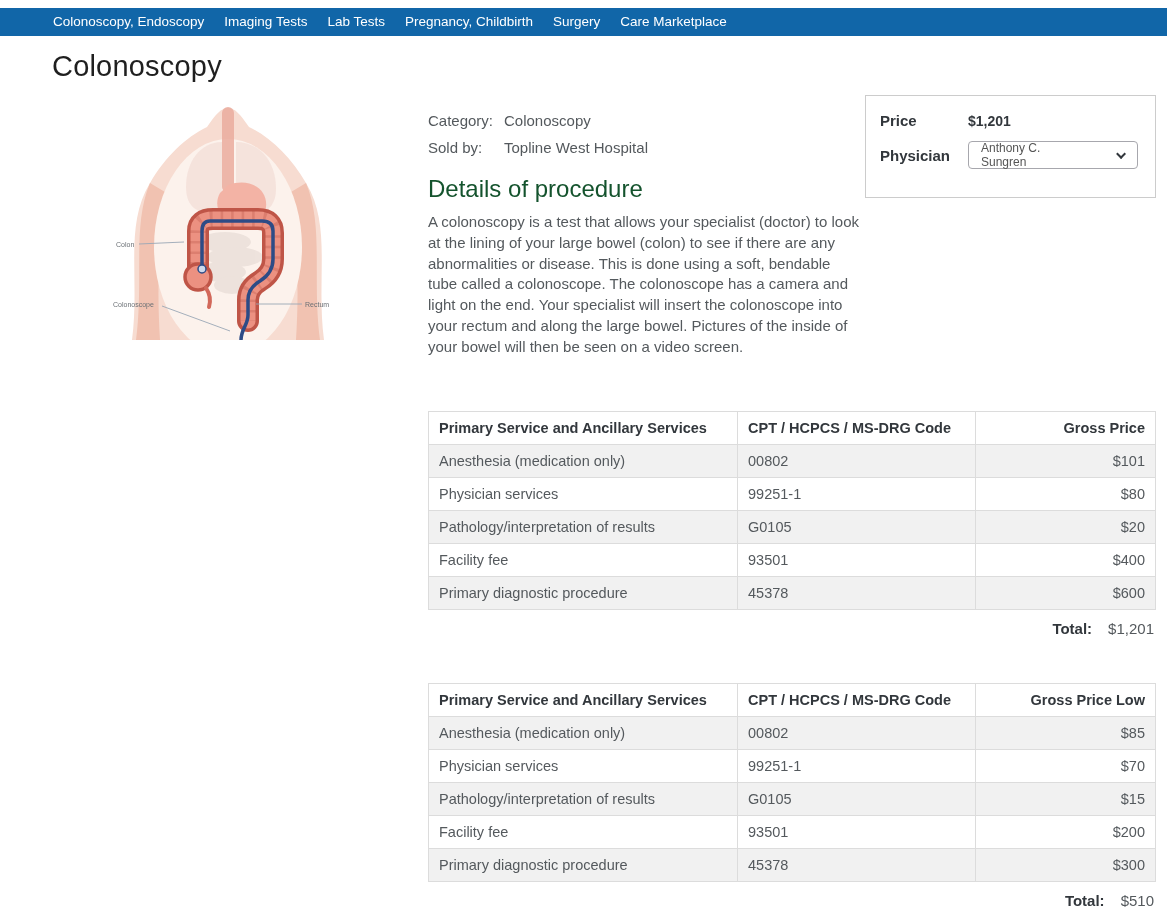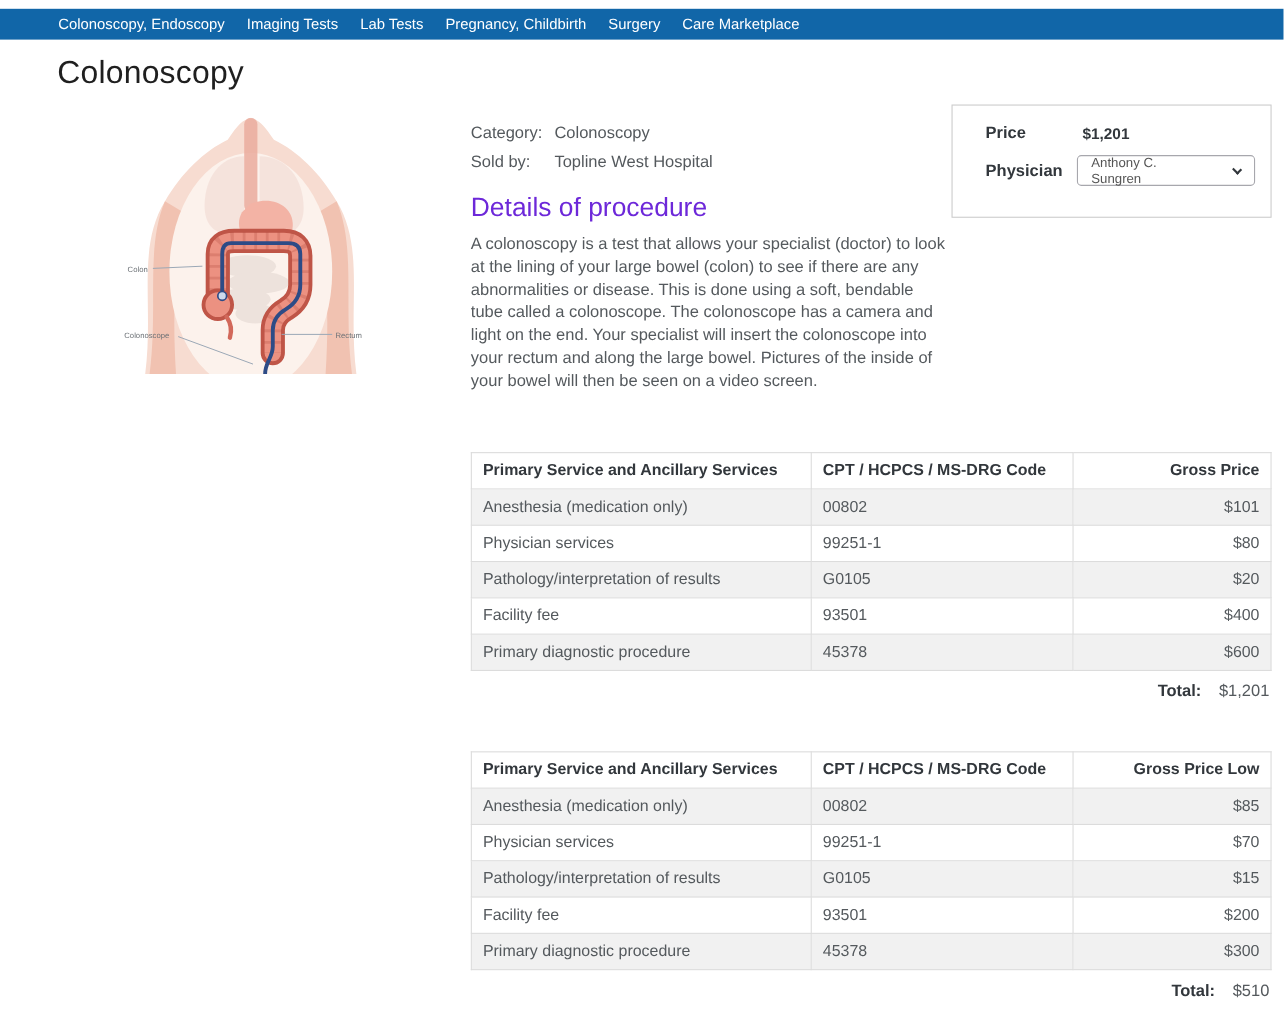--- a/index.html
+++ b/index.html
@@ -16,29 +16,29 @@
     font-weight:400; color:#1f1f1f; letter-spacing:.2px; }
 
   .anatomy { position:absolute; left:110px; top:107px; width:237px; height:233px; }
   .anatomy svg { width:100%; height:100%; display:block; }
   .anatomy text { font-family:"Liberation Sans",sans-serif; font-size:7px; fill:#6b7075; }
 
   
   .info { position:absolute; left:428px; top:107px; width:434px; }
   .meta-row { display:flex; font-size:15px; color:#54595d; line-height:27px; }
   .meta-label { width:76px; }
-  .details-heading { font-size:24px; font-weight:400; color:#6d28d9; margin:14px 0 9px; }
+  .details-heading { font-size:24px; font-weight:400; color:#14532d; margin:14px 0 9px; }
   .desc { font-size:15px; line-height:20.8px; color:#54595d; }
 
   
   .price-box { position:absolute; left:865px; top:95px; width:291px; height:103px;
     border:1px solid #cccccc; padding:16px 14px; background:#fff; }
   .pb-row { display:flex; align-items:center; }
   .pb-row + .pb-row { margin-top:12px; }
-  .pb-label { width:88px; font-size:15px; font-weight:600; color:#32373c;margin-left:16px; }
+  .pb-label { width:88px; font-size:15px; font-weight:600; color:#32373c; }
   .pb-value { font-size:14px; font-weight:600; color:#32373c; }
   .select { width:170px; height:28px; border:1px solid #a7a7ad; border-radius:4px;
     display:flex; align-items:center; justify-content:space-between;
     padding:0 11px 0 12px; cursor:pointer; background:#fff;gap:36px; }
   .select-text { font-size:12px; color:#555; }
   .chev { width:7px; height:7px; border-left:2px solid #32373c; border-bottom:2px solid #32373c;
     transform:rotate(-45deg) translateY(-2px); }
 
   
   .table-wrap { position:absolute; left:428px; width:727px; }

